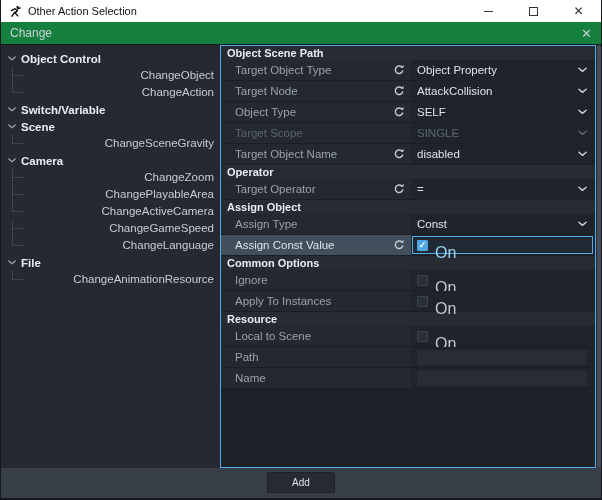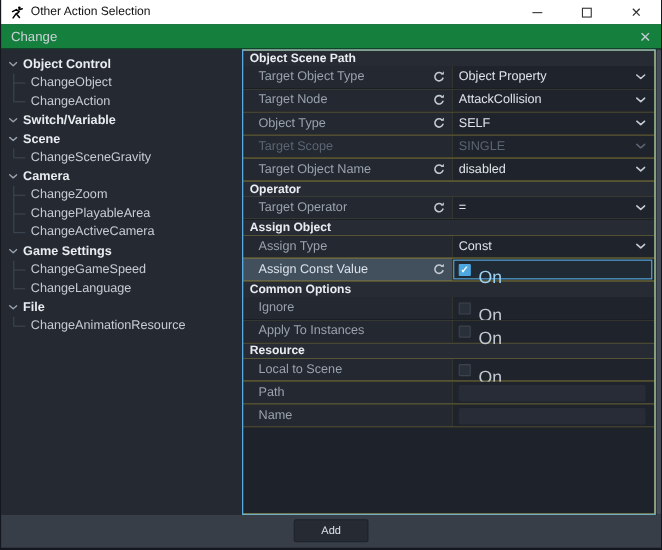--- a/index.html
+++ b/index.html
@@ -20,21 +20,21 @@
   .win-btn .min-glyph{width:9px;height:1px;background:#333;display:block;}
   .win-btn .max-glyph{width:9px;height:9px;border:1px solid #333;display:block;}
   .win-btn .close-glyph{font-size:12px;line-height:1;color:#333;}
   
   .change-header{height:23px;background:#15803d;display:flex;align-items:center;padding:0 9px;flex:0 0 auto;border-bottom:1px solid #14181f;}
   .change-header .hdr-title{font-size:12px;color:#ccd2d9;}
   .change-header .hdr-close{margin-left:auto;color:#c6ccd4;font-size:13px;line-height:1;cursor:default;}
   
   .content{flex:1 1 auto;display:flex;background:#252a32;position:relative;min-height:0;}
   
-  .tree{width:219px;flex:0 0 219px;padding-top:5px;overflow:hidden;}
+  .tree{width:219px;flex:0 0 219px;padding-top:5px;overflow:hidden;text-align:right;}
   .tree-cat{height:17px;display:flex;align-items:center;padding-left:7px;color:#e9ecf0;font-weight:bold;font-size:11.5px;cursor:default;}
   .tree-cat .cat-chevron{margin-right:5px;color:#9aa1ac;display:flex;}
   .tree-children{position:relative;}
   .tree-children::before{content:"";position:absolute;left:11px;top:0;height:calc(100% - 9px);width:1px;background:#3e4550;}
   .tree-item{position:relative;height:17px;line-height:17px;margin:0 6px 0 22px;padding-left:5px;
     color:#c7ccd4;font-size:11.5px;white-space:nowrap;cursor:default;}
   .tree-item::before{content:"";position:absolute;left:-11px;top:8px;width:11px;height:1px;background:#3e4550;}
   .tree-item.selected{background:#3d4553;color:#e9edf1;}
   
   .inspector{flex:1 1 auto;margin-right:1px;border:1.5px solid #57aae2;background:#fde047;overflow:hidden;display:flex;flex-direction:column;}
@@ -149,28 +149,20 @@
               <path d="M1 1l4 3.5L9 1" fill="none" stroke="currentColor" stroke-width="1.6" stroke-linecap="round" stroke-linejoin="round"></path>
             </svg>
           </span>
           <span>Camera</span>
         </div>
         <div class="tree-children">
           <div class="tree-item">ChangeZoom</div>
           <div class="tree-item">ChangePlayableArea</div>
           <div class="tree-item">ChangeActiveCamera</div>
         </div>
-        <div class="tree-cat">
-          <span class="cat-chevron">
-            <svg viewBox="0 0 10 6" width="8" height="5">
-              <path d="M1 1l4 3.5L9 1" fill="none" stroke="currentColor" stroke-width="1.6" stroke-linecap="round" stroke-linejoin="round"></path>
-            </svg>
-          </span>
-          <span>Game Settings</span>
-        </div>
         <div class="tree-children">
           <div class="tree-item">ChangeGameSpeed</div>
           <div class="tree-item">ChangeLanguage</div>
         </div>
         <div class="tree-cat">
           <span class="cat-chevron">
             <svg viewBox="0 0 10 6" width="8" height="5">
               <path d="M1 1l4 3.5L9 1" fill="none" stroke="currentColor" stroke-width="1.6" stroke-linecap="round" stroke-linejoin="round"></path>
             </svg>
           </span>

